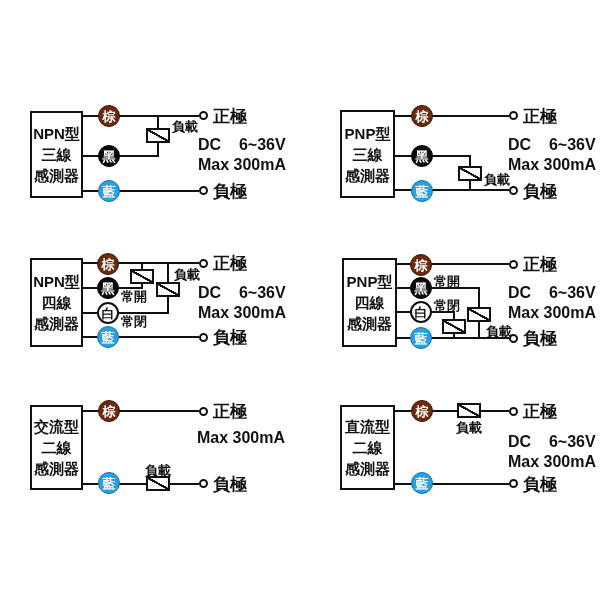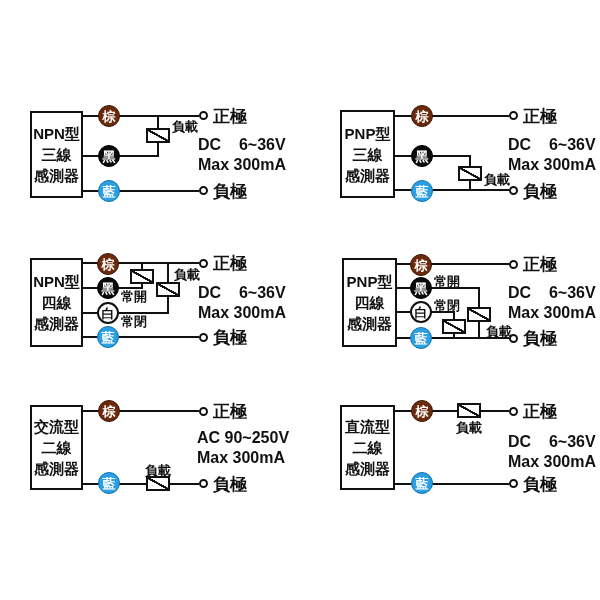--- a/index.html
+++ b/index.html
@@ -193,21 +193,20 @@
         <span>棕</span>
       </div>
     <div class="dot dot-blue" style="left:98px; top:472px;">
         <span>藍</span>
       </div>
     <div class="term" style="left:199px; top:407px;"></div>
     <div class="term" style="left:199px; top:479px;"></div>
     <div class="lbl" style="left:213px; top:401px;">正極</div>
     <div class="lbl" style="left:213px; top:474px;">負極</div>
     <div class="spec" style="left:197px; top:428px;">
-      <div>AC 90~250V</div>
       <div>Max 300mA</div>
     </div>
   </div>
 
   <div>
     <div class="box" style="left:340px; top:405px; width:55px; height:85px;">
       <div>直流型</div>
       <div>二線</div>
       <div>感測器</div>
     </div>

